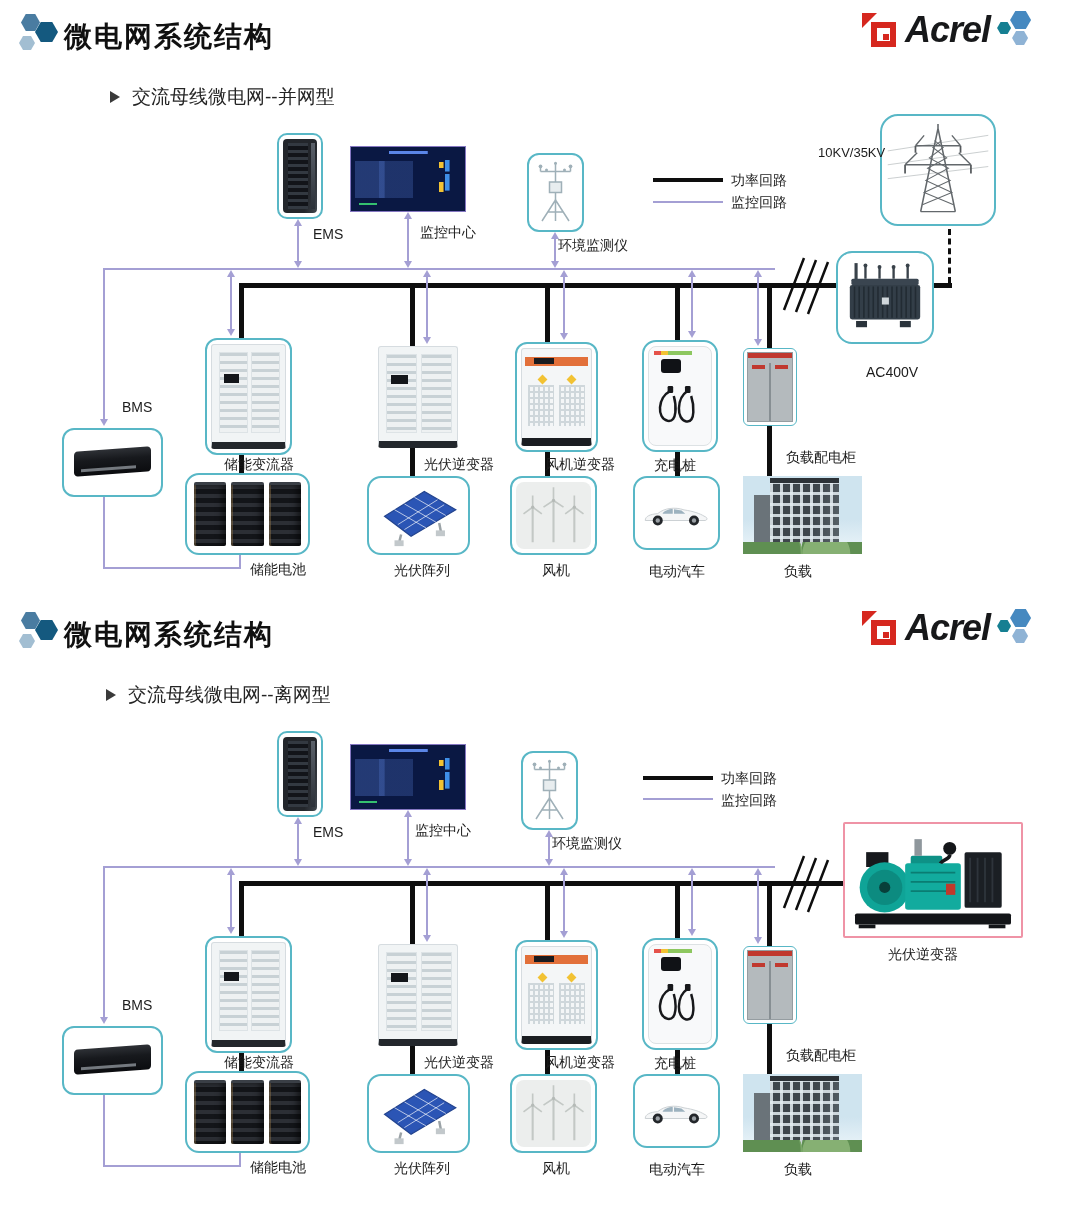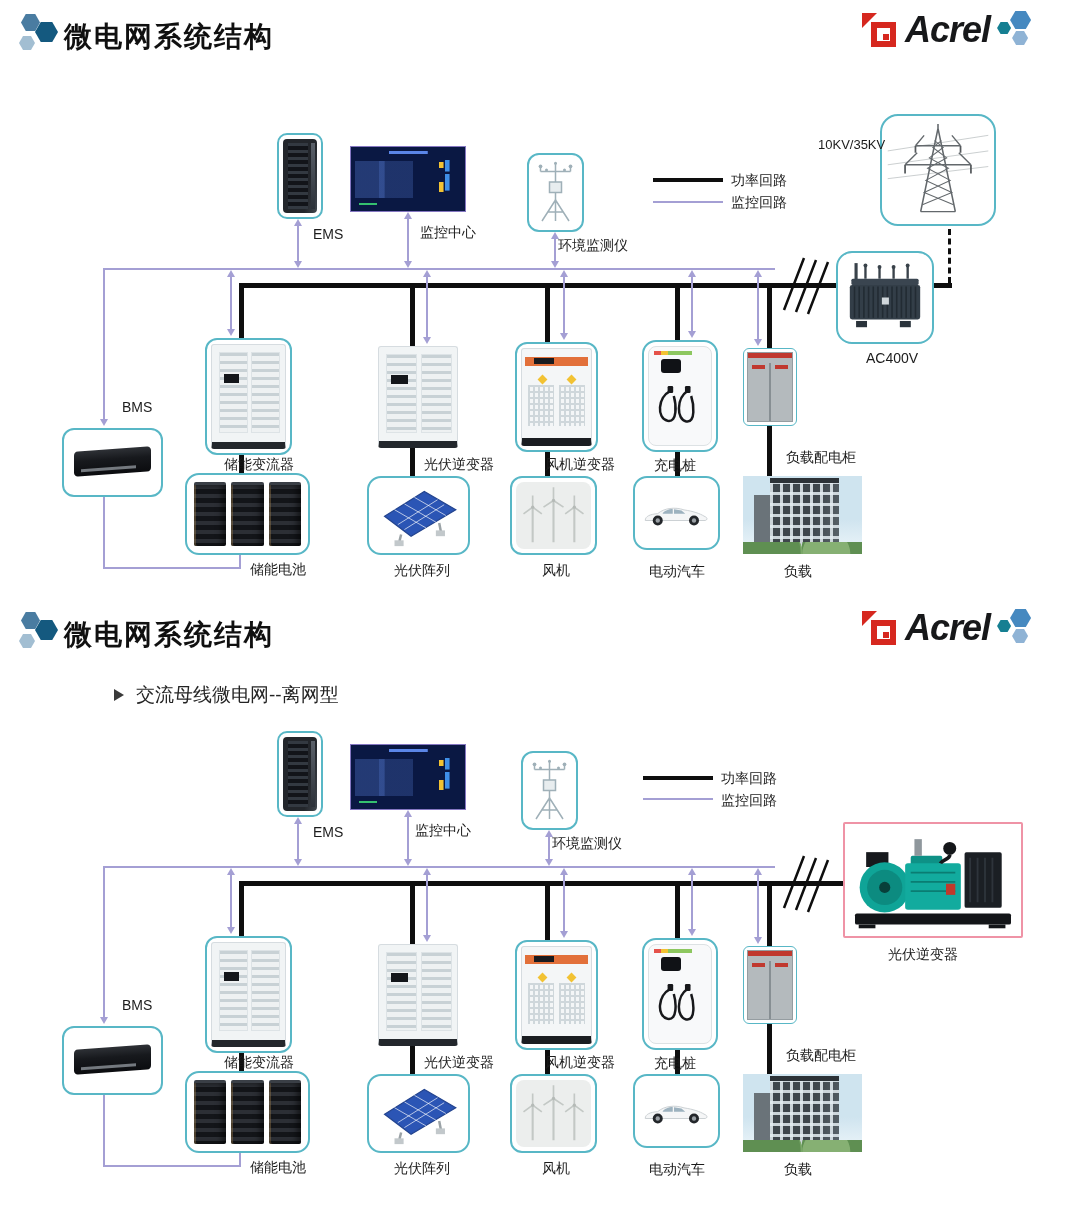--- a/index.html
+++ b/index.html
@@ -134,20 +134,24 @@
 <div class="canvas">
 
 <section>
 
   <div class="hexgrp" style="left:18px;top:14px">
     <span class="hx a"></span>
     <span class="hx b"></span>
     <span class="hx c"></span>
   </div>
   <div class="title" style="left:64px;top:18px">微电网系统结构</div>
+  <div class="subtitle" style="left:110px;top:84px">
+    <span class="tri"></span>
+    <span>交流母线微电网--并网型</span>
+  </div>
   <div class="acrel" style="left:862px;top:10px">
     <span class="mark">
           <span class="flag"></span>
           <span class="sq"></span>
         </span>
     <span class="word">Acrel</span>
     <span class="hexes">
       <span class="hx t"></span>
           <span class="hx u"></span>
           <span class="hx w"></span>
@@ -172,41 +176,41 @@
       <svg viewBox="0 0 120 112">
         <path d="M2 34 L118 16 M2 50 L118 34 M2 66 L118 52" stroke="#c3c7c9" stroke-width="1" fill="none"></path>
         <path d="M60 8 L40 104 M60 8 L80 104 M60 8 V3" stroke="#63686c" stroke-width="1.8" fill="none"></path>
         <path d="M56 22 L66 30 L50 42 L72 54 L46 68 L76 82 L42 96 M64 22 L54 30 L70 42 L48 54 L74 68 L44 82 L78 96" stroke="#63686c" stroke-width="1.2" fill="none"></path>
         <path d="M34 28 H86 M22 50 H98 M34 28 L44 16 M86 28 L76 16 M22 50 L36 36 M98 50 L84 36" stroke="#63686c" stroke-width="1.6" fill="none"></path>
         <path d="M34 28 V36 M86 28 V36 M22 50 V60 M98 50 V60" stroke="#55595c" stroke-width="2" fill="none"></path>
         <path d="M40 104 H80" stroke="#63686c" stroke-width="1.6" fill="none"></path>
       </svg>
     </div>
   </div>
-  <div class="lbl wrap" style="left:818px;top:136px">10KV/35KV</div>
+  <div class="lbl wrap" style="left:818px;top:144px">10KV/35KV</div>
 
   <div class="tbox" style="left:836px;top:251px;width:98px;height:93px;border-radius:16px">
     <div class="dev">
       <svg viewBox="0 0 110 96">
         <path d="M30 8 V24 M48 10 V24 M66 10 V24 M84 8 V24" stroke="#39424a" stroke-width="3" fill="none"></path>
         <path d="M18 4 V26" stroke="#39424a" stroke-width="4" fill="none"></path>
         <circle cx="30" cy="7" r="2.5" fill="#39424a"></circle>
             <circle cx="48" cy="9" r="2.5" fill="#39424a"></circle>
         <circle cx="66" cy="9" r="2.5" fill="#39424a"></circle>
             <circle cx="84" cy="7" r="2.5" fill="#39424a"></circle>
         <rect x="12" y="24" width="86" height="8" rx="2" fill="#3a4550"></rect>
         <rect x="10" y="32" width="90" height="44" rx="3" fill="#333e48"></rect>
         <path d="M16 34 V74 M22 34 V74 M28 34 V74 M34 34 V74 M40 34 V74 M46 34 V74 M52 34 V74 M58 34 V74 M64 34 V74 M70 34 V74 M76 34 V74 M82 34 V74 M88 34 V74 M94 34 V74" stroke="#222b33" stroke-width="2" fill="none"></path>
         <rect x="51" y="48" width="9" height="9" fill="#cfd6da"></rect>
         <rect x="18" y="78" width="14" height="8" fill="#2a333b"></rect>
             <rect x="74" y="78" width="14" height="8" fill="#2a333b"></rect>
       </svg>
     </div>
   </div>
-  <div class="lbl" style="left:866px;top:350px">AC400V</div>
+  <div class="lbl" style="left:866px;top:364px">AC400V</div>
 
   <div class="tbox" style="left:277px;top:133px;width:46px;height:86px;border-radius:10px">
     <div class="dev dev-server"></div>
   </div>
   <div class="lbl" style="left:313px;top:226px">EMS</div>
 
   <div class="screenbox" style="left:350px;top:146px;width:116px;height:66px"></div>
   <div class="lbl" style="left:420px;top:224px">监控中心</div>
 
   <div class="tbox" style="left:527px;top:153px;width:57px;height:79px;border-radius:12px">
@@ -353,21 +357,21 @@
 </section>
 
 <section>
 
   <div class="hexgrp" style="left:18px;top:612px">
     <span class="hx a"></span>
     <span class="hx b"></span>
     <span class="hx c"></span>
   </div>
   <div class="title" style="left:64px;top:616px">微电网系统结构</div>
-  <div class="subtitle" style="left:114px;top:682px">
+  <div class="subtitle" style="left:106px;top:682px">
     <span class="tri"></span>
     <span>交流母线微电网--离网型</span>
   </div>
   <div class="acrel" style="left:862px;top:608px">
     <span class="mark">
           <span class="flag"></span>
           <span class="sq"></span>
         </span>
     <span class="word">Acrel</span>
     <span class="hexes">

